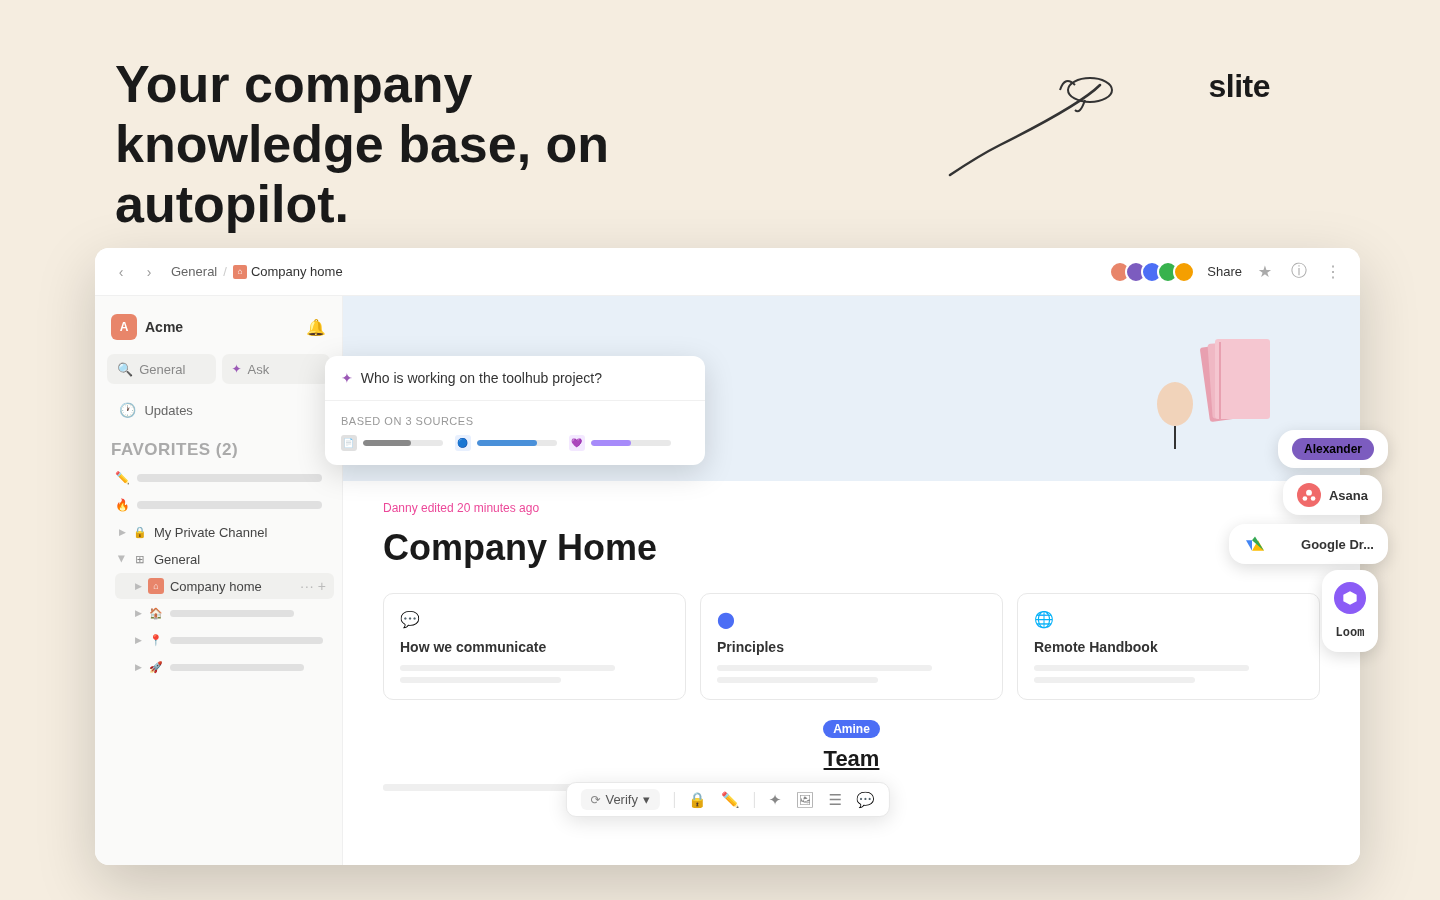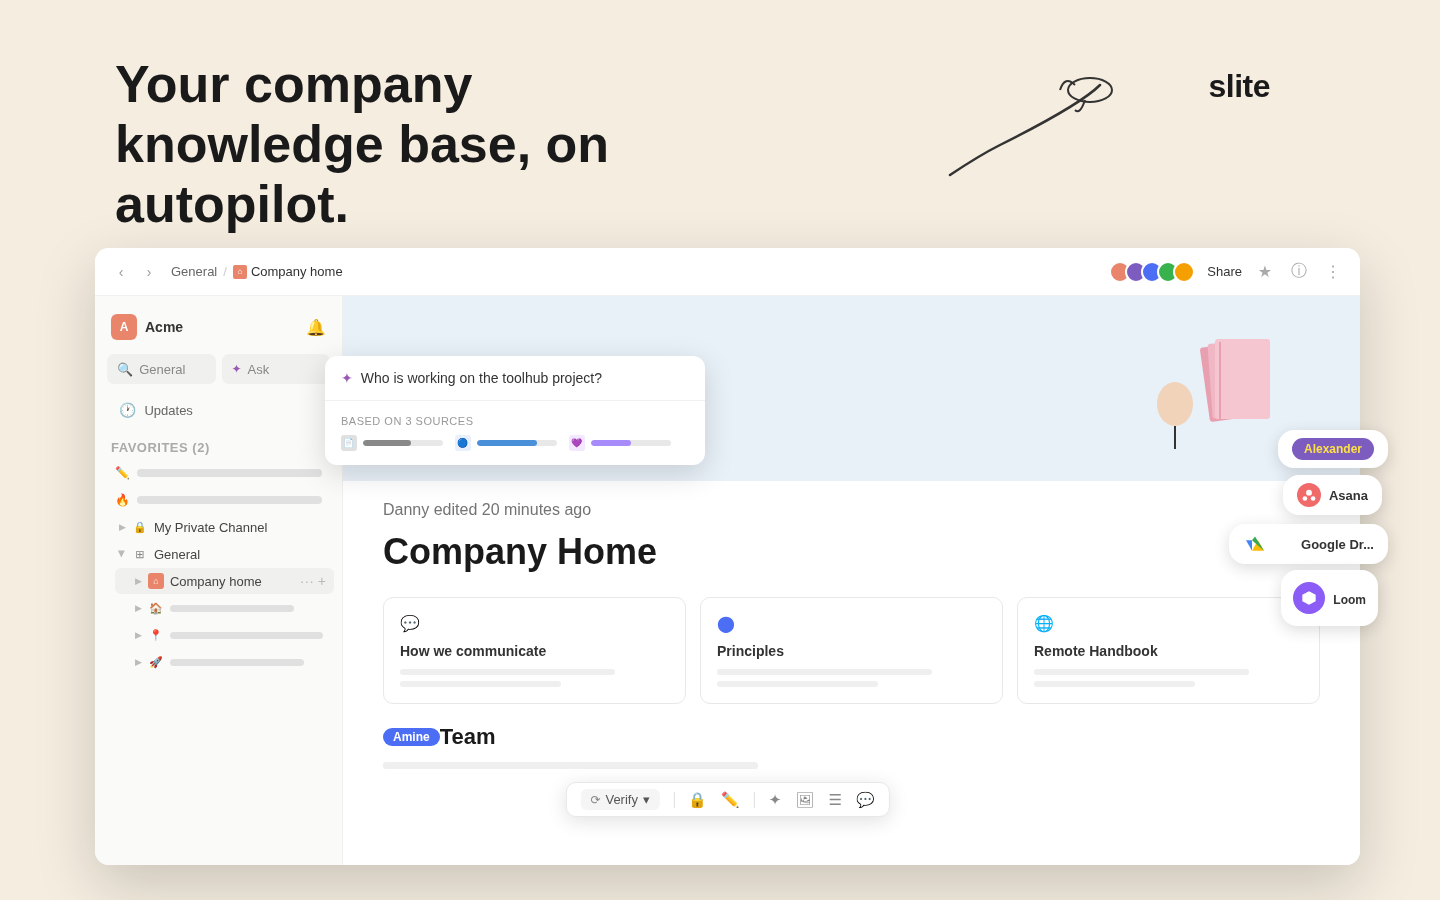--- a/index.html
+++ b/index.html
@@ -298,21 +298,21 @@
       font-size: 13px;
       color: #666;
       cursor: pointer;
       border-radius: 6px;
       margin: 0 8px 8px;
     }
     .clock-icon { font-size: 14px; color: #888; }
 
     
     .sidebar-section-label {
-      font-size: 13px;
+      font-size: 17px;
       font-weight: 600;
       color: #aaa;
       text-transform: uppercase;
       letter-spacing: 0.5px;
       padding: 8px 16px 4px;
     }
 
     .sidebar-item {
       display: flex;
       align-items: center;
@@ -417,22 +417,22 @@
       padding-right: 60px;
       position: relative;
       overflow: hidden;
     }
 
     .doc-content {
       padding: 20px 40px 40px;
     }
 
     .doc-edit-info {
-      font-size: 16px;
-      color: #737373;
+      font-size: 12px;
+      color: #ec4899;
       margin-bottom: 12px;
     }
 
     .doc-title {
       font-size: 36px;
       font-weight: 800;
       color: #1a1a1a;
       margin-bottom: 24px;
     }
 
@@ -474,34 +474,37 @@
     .card-line.short { width: 60%; }
     .card-line.medium { width: 80%; }
 
     
     .team-section {
       margin-top: 8px;
     }
     .team-label-row {
       display: flex;
       align-items: center;
+      gap: 8px;
       margin-bottom: 12px;
+      flex-direction: column;
     }
     .amine-badge {
       background: #4c6ef5;
       color: white;
       font-size: 12px;
       font-weight: 600;
       padding: 2px 10px;
       border-radius: 12px;
     }
     .team-text {
       font-size: 22px;
       font-weight: 700;
       color: #1a1a1a;
+      text-decoration: underline;
     }
     .team-bar {
       height: 7px;
       background: #efefef;
       border-radius: 3px;
       margin-top: 10px;
     }
 
     
     .floating-toolbar {
@@ -818,21 +821,21 @@
     <div class="toolbar-divider"></div>
     <div class="toolbar-icon">✦</div>
     <div class="toolbar-icon">🖼</div>
     <div class="toolbar-icon">☰</div>
     <div class="toolbar-icon">💬</div>
   </div>
 
 </div>
 
 <div class="integration-bubble" style="top: 430px; right: 52px; z-index:200;">
-  <span style="background:#7c5cbf;color:#fde047;font-size:12px;padding:4px 12px;border-radius:12px;">Alexander</span>
+  <span style="background:#7c5cbf;color:#000000;font-size:12px;padding:4px 12px;border-radius:12px;">Alexander</span>
 </div>
 
 <div class="integration-bubble" style="top: 475px; right: 58px; z-index:200;">
   <div class="asana-icon">
     <svg width="14" height="14" viewBox="0 0 24 24" fill="white">
         <circle cx="12" cy="8" r="5"></circle>
         <circle cx="5" cy="18" r="4"></circle>
         <circle cx="19" cy="18" r="4"></circle>
       </svg>
   </div>
@@ -843,20 +846,20 @@
   <div class="gdrive-icon">
     <svg width="18" height="16" viewBox="0 0 24 20">
         <polygon points="8,19 0,5 8,5" fill="#4285f4"></polygon>
         <polygon points="16,5 24,19 8,19" fill="#fbbc05"></polygon>
         <polygon points="12,0 24,19 8,5" fill="#34a853"></polygon>
       </svg>
   </div>
   <span>Google Dr...</span>
 </div>
 
-<div class="integration-bubble" style="top: 570px; right: 62px; z-index:200; flex-direction:row; align-items:center; padding:12px;">
+<div class="integration-bubble" style="top: 570px; right: 62px; z-index:200; flex-direction:column; align-items:center; padding:12px;font-family:Liberation Mono, monospace;">
   <div style="width:32px;height:32px;background:#8b5cf6;border-radius:50%;display:flex;align-items:center;justify-content:center;">
     <svg width="16" height="16" viewBox="0 0 24 24" fill="white">
         <path d="M12 2L22 7V17L12 22L2 17V7L12 2Z"></path>
       </svg>
   </div>
   <span style="font-size:12px;margin-top:4px;">Loom</span>
 </div>
 
 </body></html>

